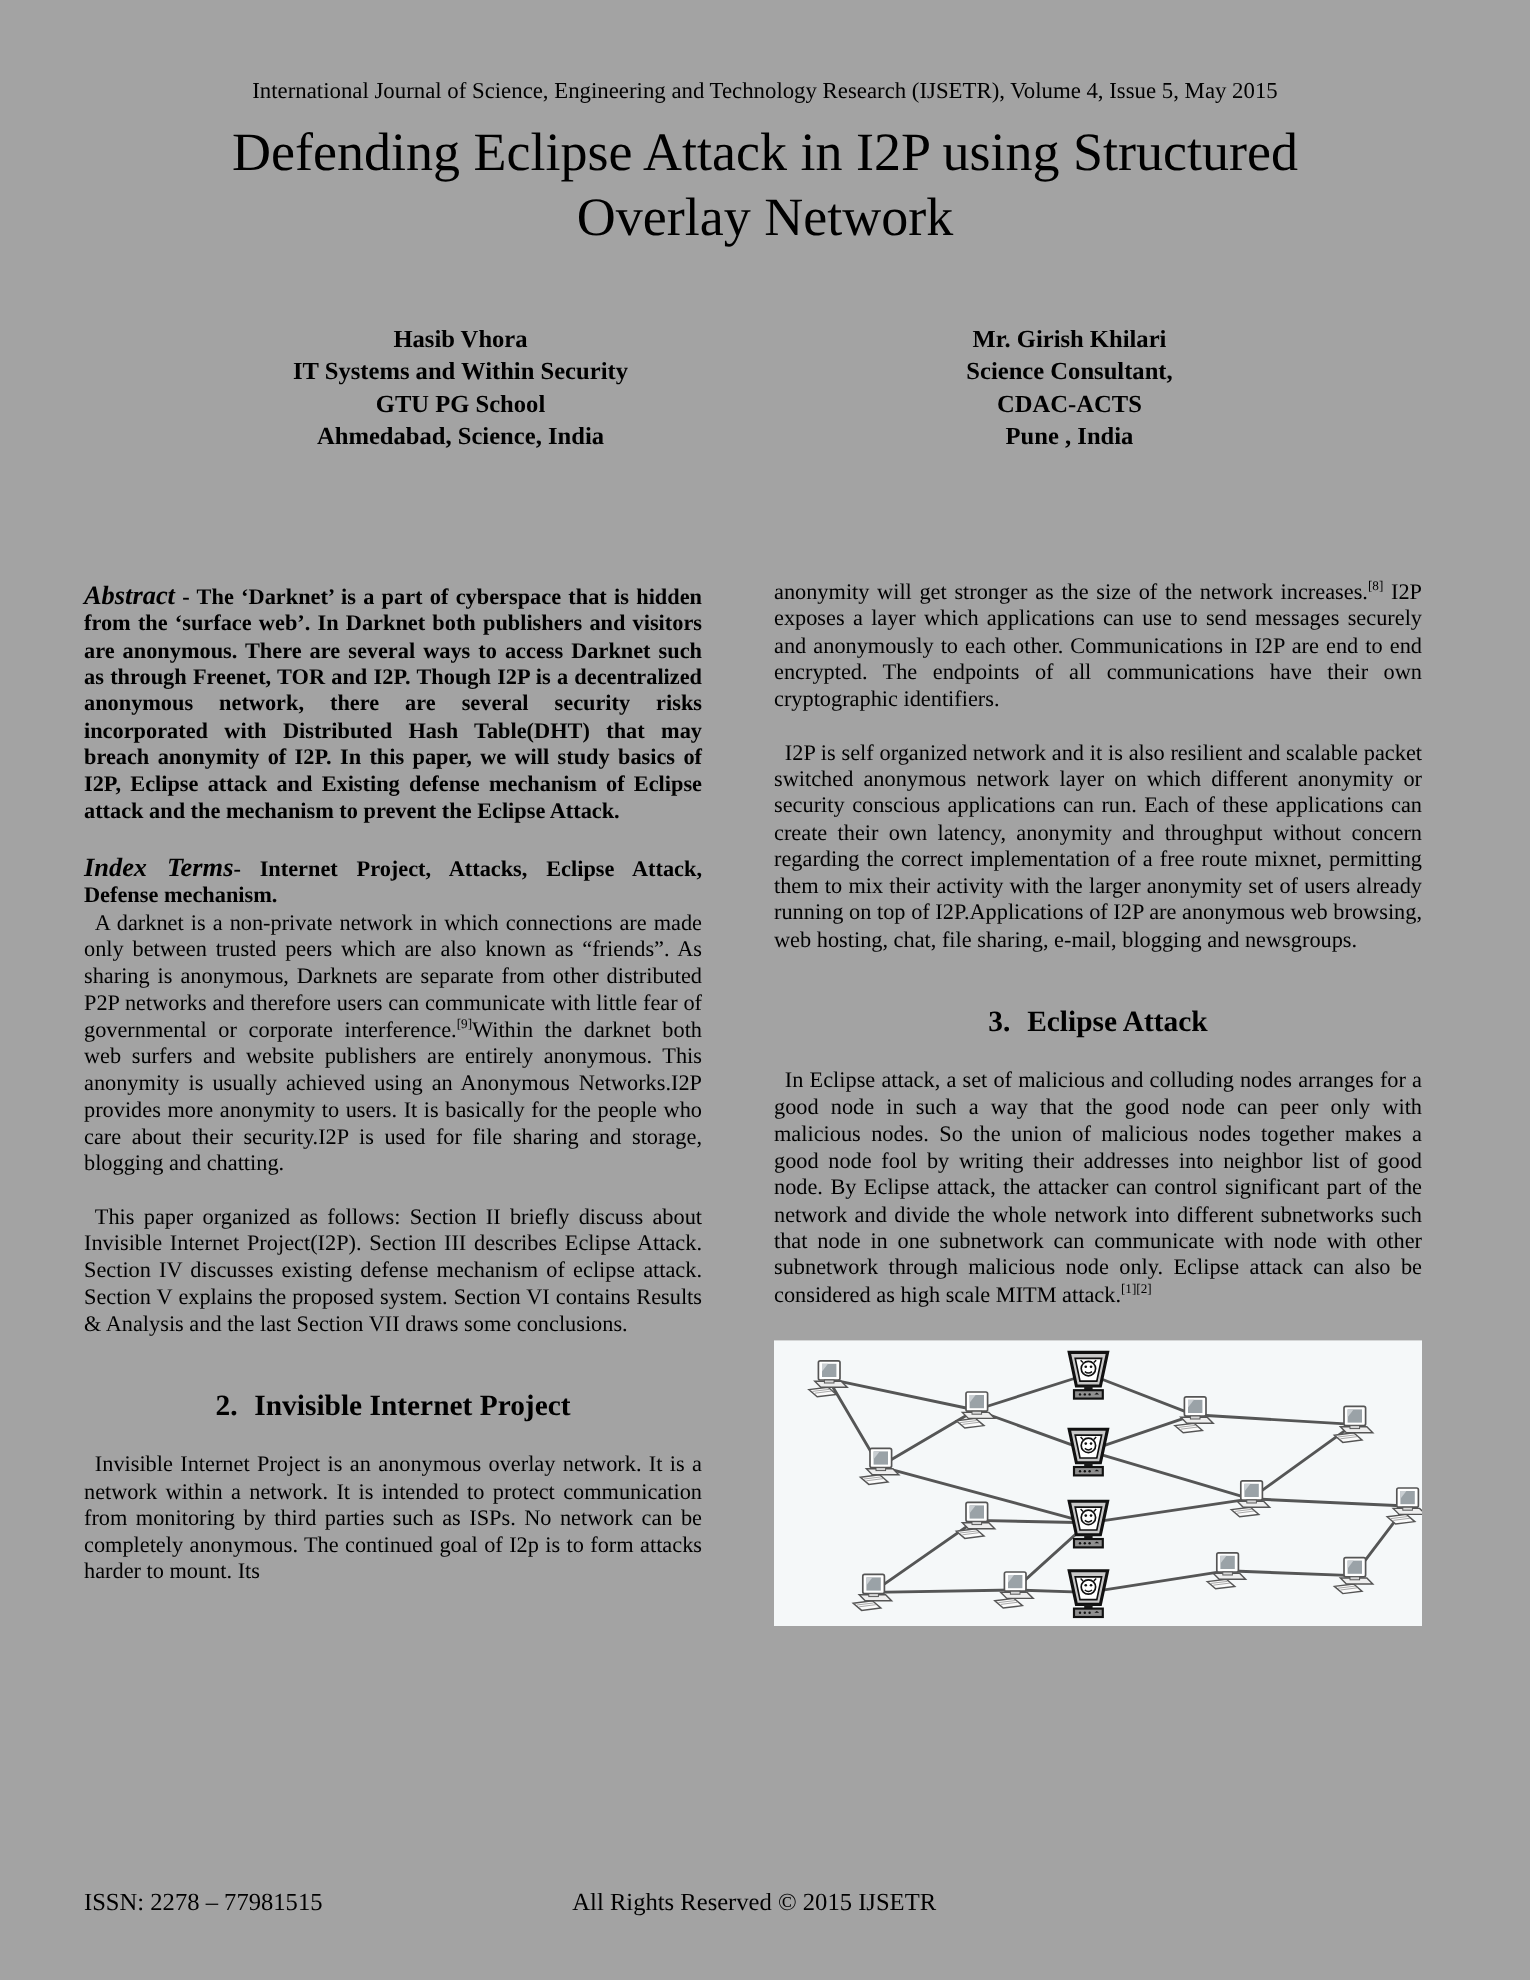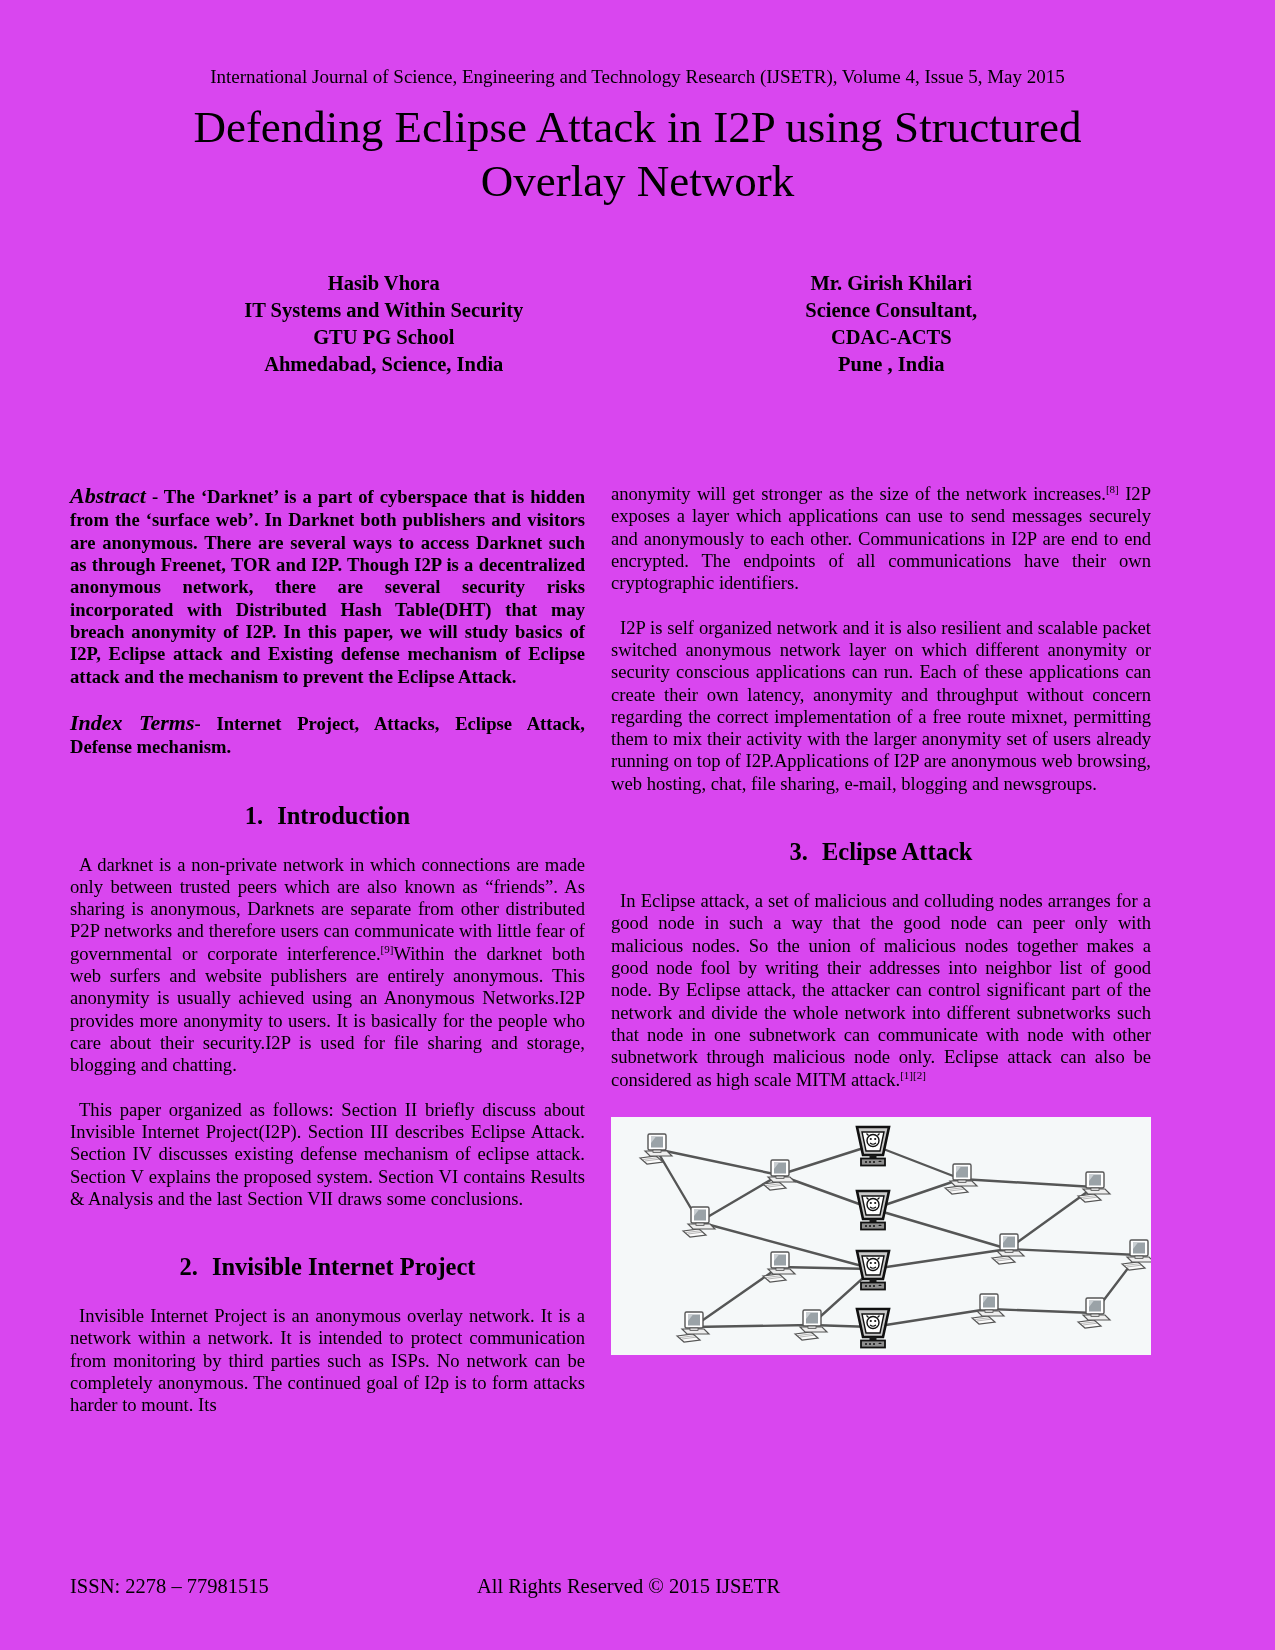--- a/index.html
+++ b/index.html
@@ -1,20 +1,20 @@
 <!DOCTYPE html>
 <html><head>
 <meta charset="utf-8">
 <style>
   html,body { margin:0; padding:0; background:#888; }
   .page {
     position:relative;
     width:1275px; height:1650px;
     margin:0 auto;
-    background:#d946ef;
+    background:#a3a3a3;
     font-family:"Liberation Serif","DejaVu Serif",serif;
     color:#000;
     overflow:hidden;
   }
   .journal-header {
     position:absolute; top:66px; left:0; right:0;
     text-align:center; font-size:19px;
   }
   .paper-title {
     position:absolute; top:100px; left:0; right:0;
@@ -22,21 +22,21 @@
     text-align:center; font-size:45px; font-weight:normal;
     line-height:1.2;
   }
   .authors-row {
     position:absolute; top:270px; left:130px; right:130px;
     display:flex;
   }
   .author-block { flex:1; text-align:center; font-weight:bold; font-size:20.5px; line-height:1.32; }
   .columns {
     position:absolute; top:483px; left:70px; width:1115px;
-    display:flex; gap:26px;
+    display:flex; gap:60px;
   }
   .col { font-size:18.6px; line-height:1.2; text-align:justify; }
   .col-left  { width:515px; }
   .col-right { width:540px; }
   .col p { margin:0 0 22px 0; }
   .lead-label { font-weight:bold; font-style:italic; font-size:22px; }
   .abstract-p { font-weight:bold; }
   .index-p { font-weight:bold; margin-bottom:0 !important; }
   .section-heading {
     text-align:center; font-weight:bold; font-size:24.5px;
@@ -82,21 +82,20 @@
     </div>
   </div>
 
   <div class="columns">
 
     <div class="col col-left">
       <p class="abstract-p"><span class="lead-label">Abstract</span><span> - </span><span>The ‘Darknet’ is a part of cyberspace that is hidden from the ‘surface web’. In Darknet both publishers and visitors are anonymous. There are several ways to access Darknet such as through Freenet, TOR and I2P. Though I2P is a decentralized anonymous network, there are several security risks incorporated with Distributed Hash Table(DHT) that may breach anonymity of I2P. In this paper, we will study basics of I2P, Eclipse attack and Existing defense mechanism of Eclipse attack and the mechanism to prevent the Eclipse Attack.</span></p>
 
       <p class="index-p"><span class="lead-label">Index Terms</span><span>- Internet Project, Attacks, Eclipse Attack, Defense mechanism.</span></p>
 
-      <h2 class="section-heading"><span class="sec-num">1.</span><span>Introduction</span></h2>
 
       <p class="indent"><span>A darknet is a non-private network in which connections are made only between trusted peers which are also known as “friends”. As sharing is anonymous, Darknets are separate from other distributed P2P networks and therefore users can communicate with little fear of governmental or corporate interference.</span><sup>[9]</sup><span>Within the darknet both web surfers and website publishers are entirely anonymous. This anonymity is usually achieved using an Anonymous Networks.I2P provides more anonymity to users. It is basically for the people who care about their security.I2P is used for file sharing and storage, blogging and chatting.</span></p>
 
       <p class="indent">This paper organized as follows: Section II briefly discuss about Invisible Internet Project(I2P). Section III describes Eclipse Attack. Section IV discusses existing defense mechanism of eclipse attack. Section V explains the proposed system. Section VI contains Results &amp; Analysis and the last Section VII draws some conclusions.</p>
 
       <h2 class="section-heading"><span class="sec-num">2.</span><span>Invisible Internet Project</span></h2>
 
       <p class="indent">Invisible Internet Project is an anonymous overlay network. It is a network within a network. It is intended to protect communication from monitoring by third parties such as ISPs. No network can be completely anonymous. The continued goal of I2p is to form attacks harder to mount. Its</p>
     </div>
 

